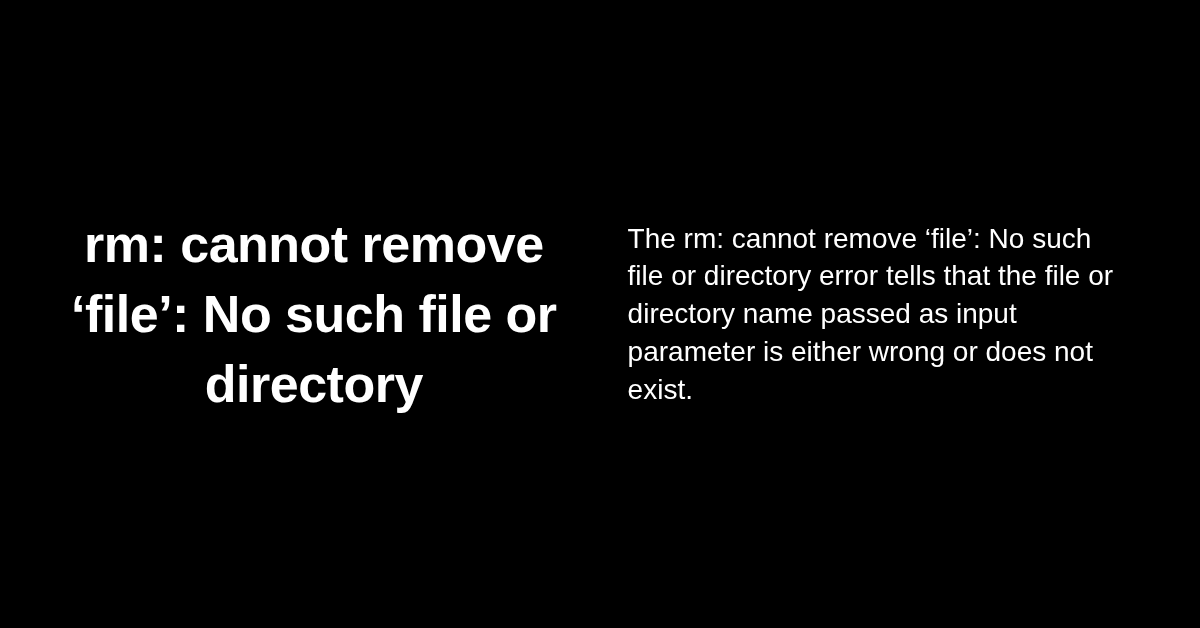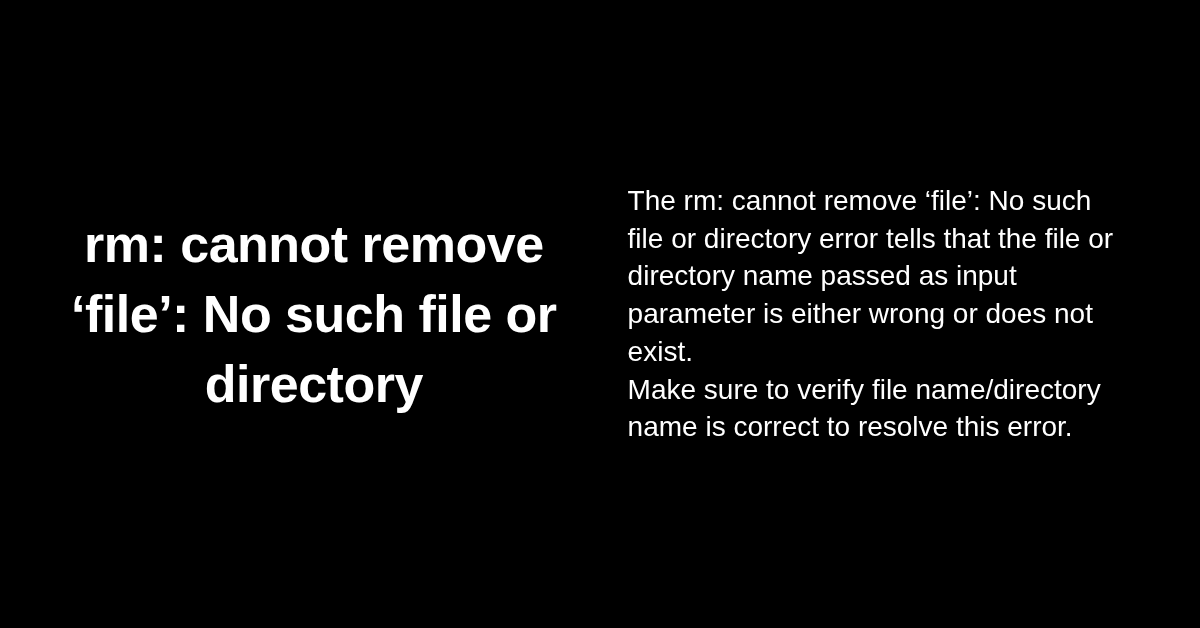--- a/index.html
+++ b/index.html
@@ -48,15 +48,14 @@
   </style>
 </head>
 <body>
 
 <div class="container">
   <div class="left-column">
     <h1>rm: cannot remove ‘file’: No such file or directory</h1>
   </div>
   <div class="right-column">
     <p>The rm: cannot remove ‘file’: No such file or directory error tells that the file or directory name passed as input parameter is either wrong or does not exist.</p>
-    <p>Make sure to verify file name/directory name is correct to resolve this error.</p>
   </div>
 </div>
 
 </body></html>

